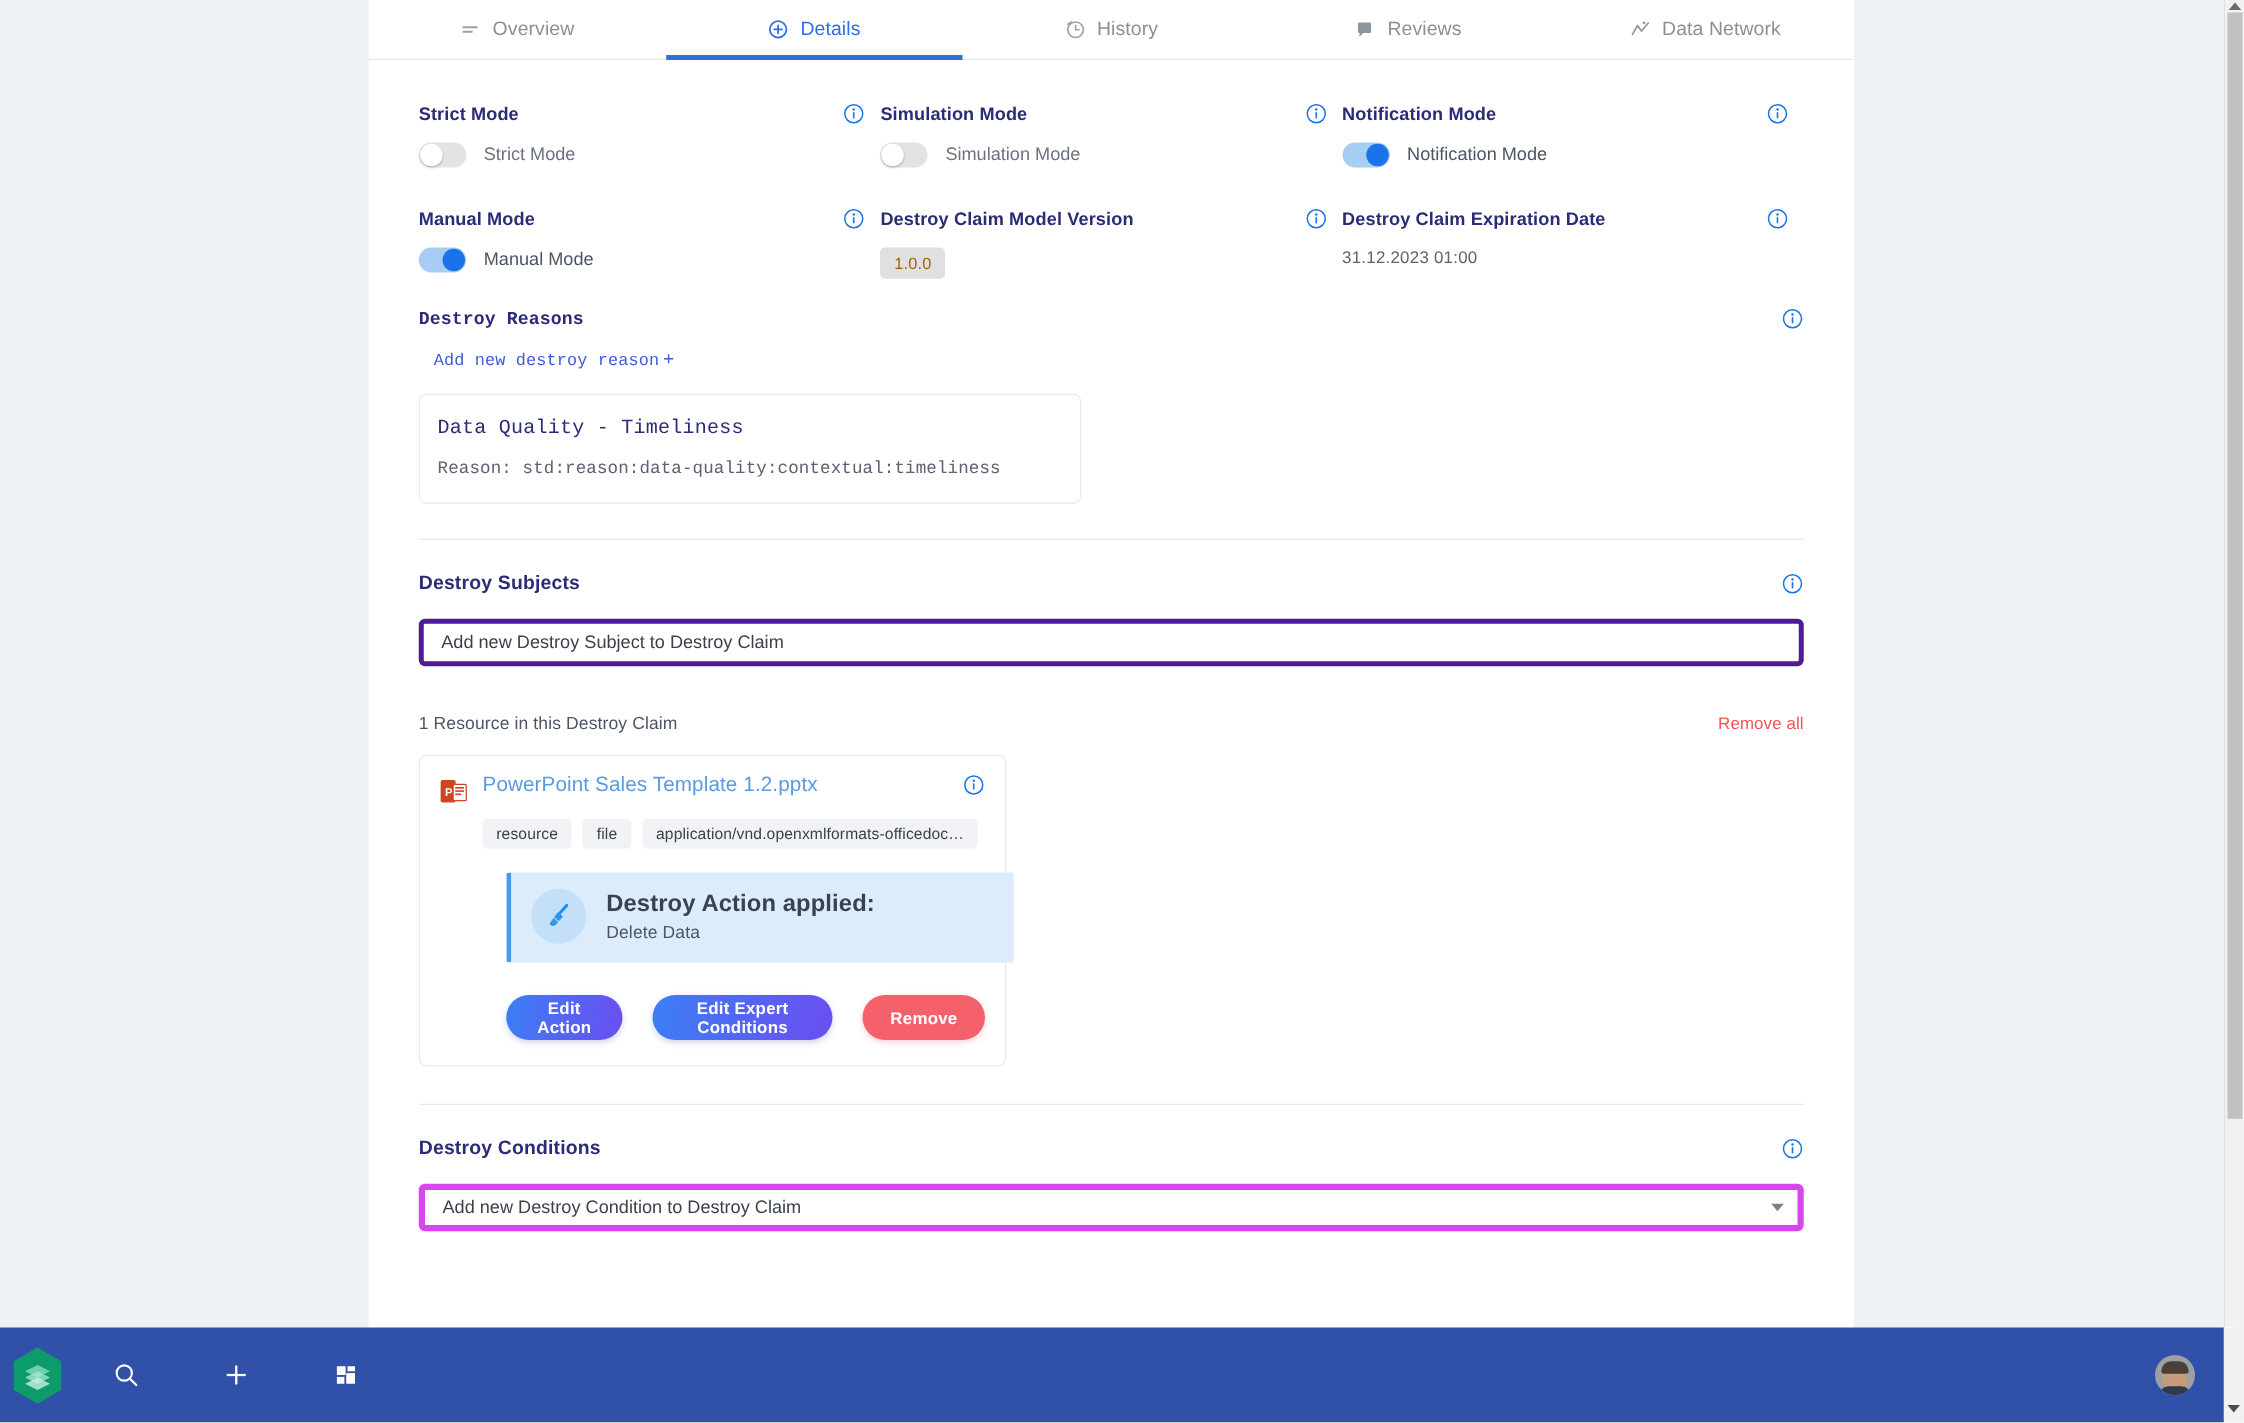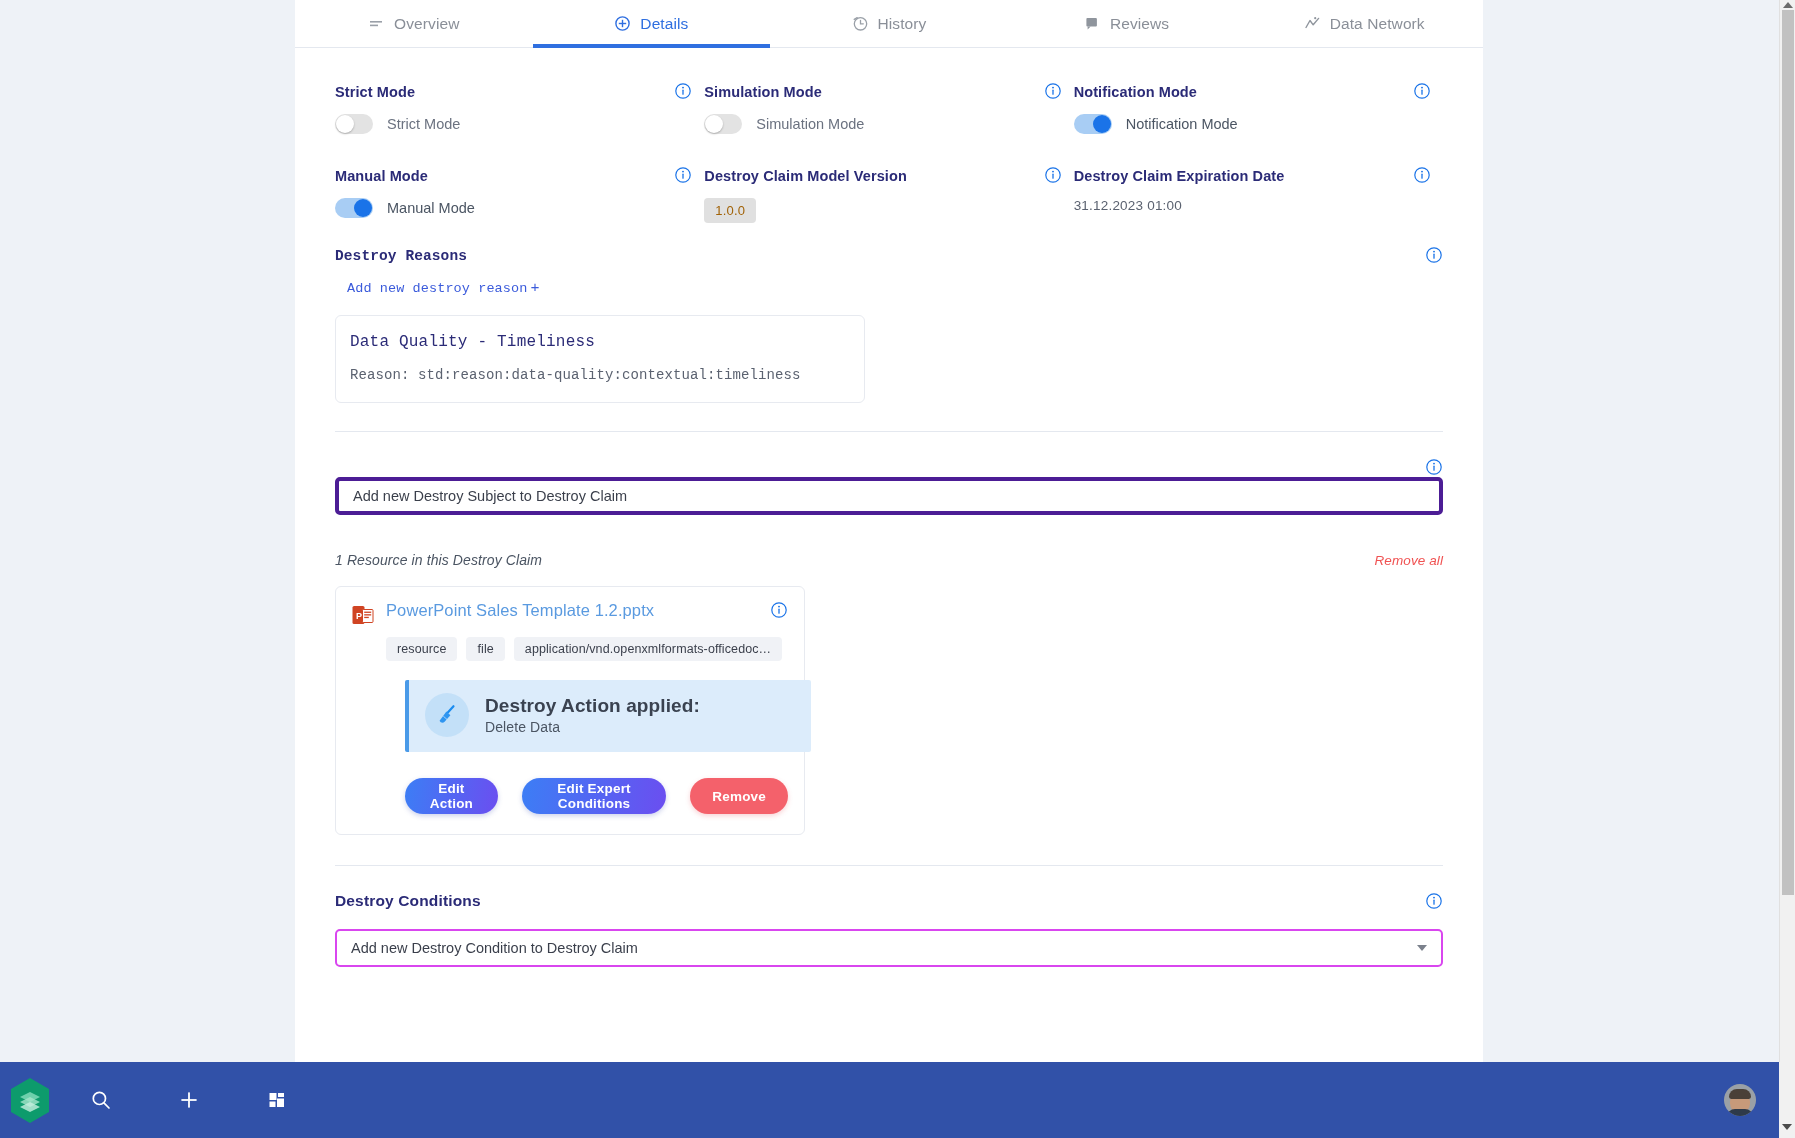--- a/index.html
+++ b/index.html
@@ -205,21 +205,21 @@
     background: #fff;
     font-family: "Liberation Sans", sans-serif;
     outline: none;
   }
   .text-input::placeholder { color: #3a3f4b; }
 
   .select-wrap { position: relative; margin-top: 19px; }
   .select-input {
     width: 100%;
     height: 38px;
-    border: 2px solid #d946ef;
+    border: 5px solid #d946ef;
     border-radius: 5px;
     padding: 0 14px;
     font-size: 14.5px;
     color: #3a3f4b;
     background: #fff;
     display: flex;
     align-items: center;
     cursor: pointer;
   }
   .caret {
@@ -233,21 +233,20 @@
     border-top: 6px solid #7b818c;
     pointer-events: none;
   }
 
   
   .count-row {
     display: flex;
     align-items: center;
     justify-content: space-between;
     margin-top: 37px;
-    font-style: italic;
   }
   .count-text { font-size: 14px; color: #4b5563; letter-spacing: .1px; }
   .remove-all {
     font-size: 13.5px;
     color: #f05252;
     cursor: pointer;
     letter-spacing: .1px;
   }
 
   
@@ -618,20 +617,21 @@
 
         <div class="reason-card">
           <div class="reason-title">Data Quality - Timeliness</div>
           <div class="reason-sub">Reason: std:reason:data-quality:contextual:timeliness</div>
         </div>
       </div>
 
       <div class="hr" style="margin-top:28px;"></div>
 
       <div class="section-head">
+        <div class="title">Destroy Subjects</div>
         <div class="info-icon">
           <svg width="18" height="18" viewBox="0 0 18 18">
             <circle cx="9" cy="9" r="7.2" fill="none" stroke="#1a73e8" stroke-width="1.2"></circle>
             <circle cx="9" cy="5.6" r="0.95" fill="#1a73e8"></circle>
             <rect x="8.35" y="7.6" width="1.3" height="5.2" rx="0.6" fill="#1a73e8"></rect>
           </svg>
         </div>
 
         <input class="text-input" placeholder="Add new Destroy Subject to Destroy Claim" style="">
       </div>

